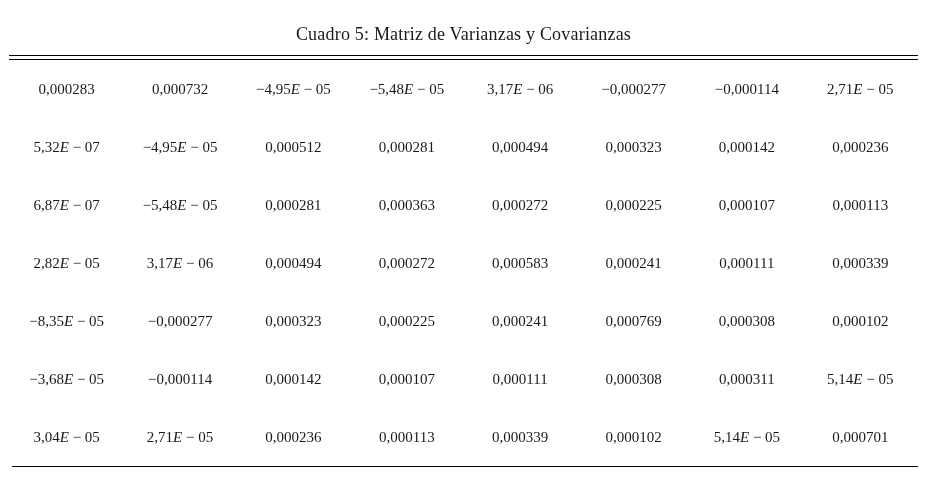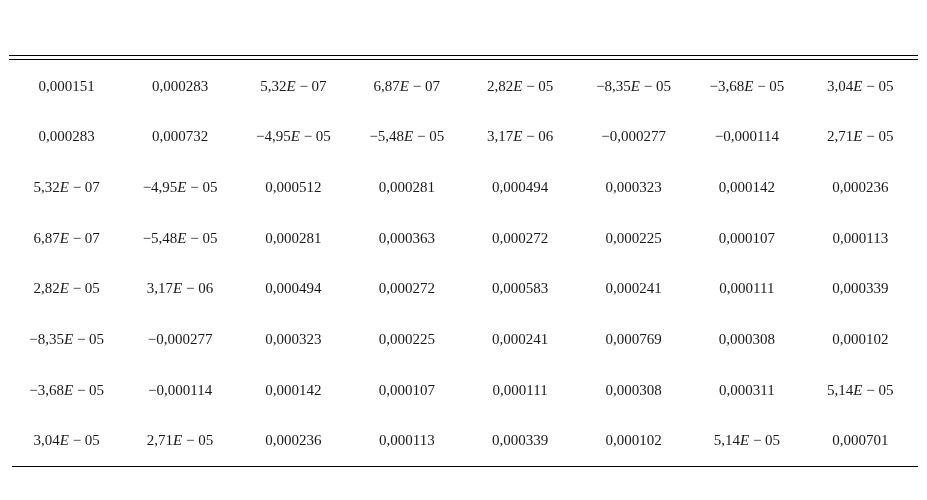--- a/index.html
+++ b/index.html
@@ -55,33 +55,24 @@
     top: 466px;
     left: 12px;
     width: 906px;
     border-top: 1.4px solid #000000;
   }
 </style>
 </head>
 <body>
 
 <div class="page">
+  <div class="title">Cuadro 5: Matriz de Varianzas y Covarianzas</div>
   <div class="rule-double"></div>
   <table class="matrix">
     <tbody>
-        <tr>
-          <td>0,000151</td>
-          <td>0,000283</td>
-          <td>5,32<i>E</i> − 07</td>
-          <td>6,87<i>E</i> − 07</td>
-          <td>2,82<i>E</i> − 05</td>
-          <td>−8,35<i>E</i> − 05</td>
-          <td>−3,68<i>E</i> − 05</td>
-          <td>3,04<i>E</i> − 05</td>
-        </tr>
         <tr>
           <td>0,000283</td>
           <td>0,000732</td>
           <td>−4,95<i>E</i> − 05</td>
           <td>−5,48<i>E</i> − 05</td>
           <td>3,17<i>E</i> − 06</td>
           <td>−0,000277</td>
           <td>−0,000114</td>
           <td>2,71<i>E</i> − 05</td>
         </tr>

